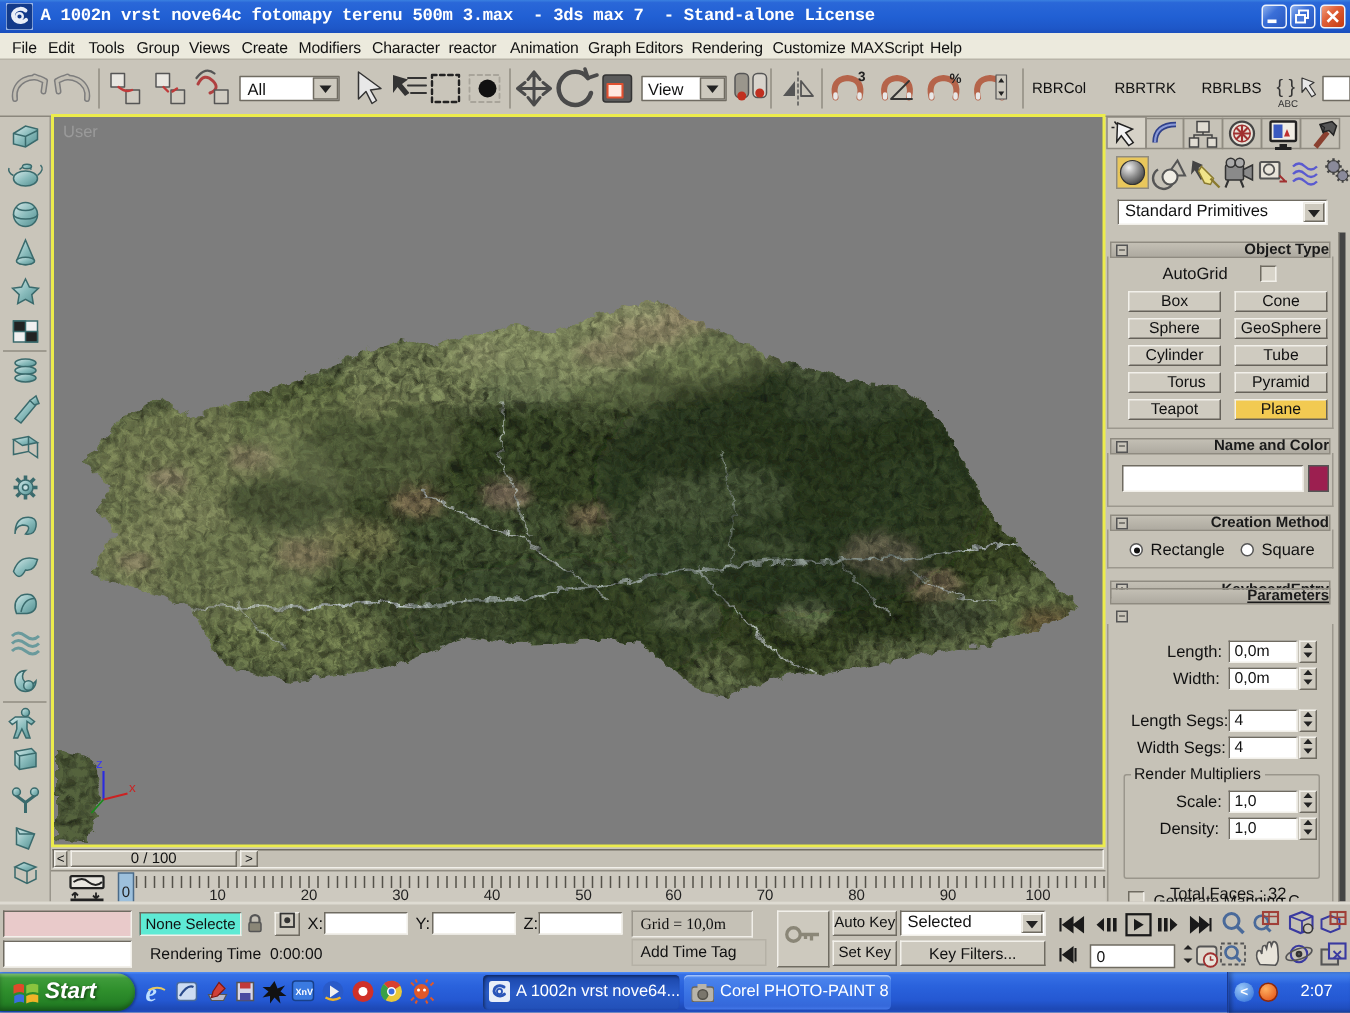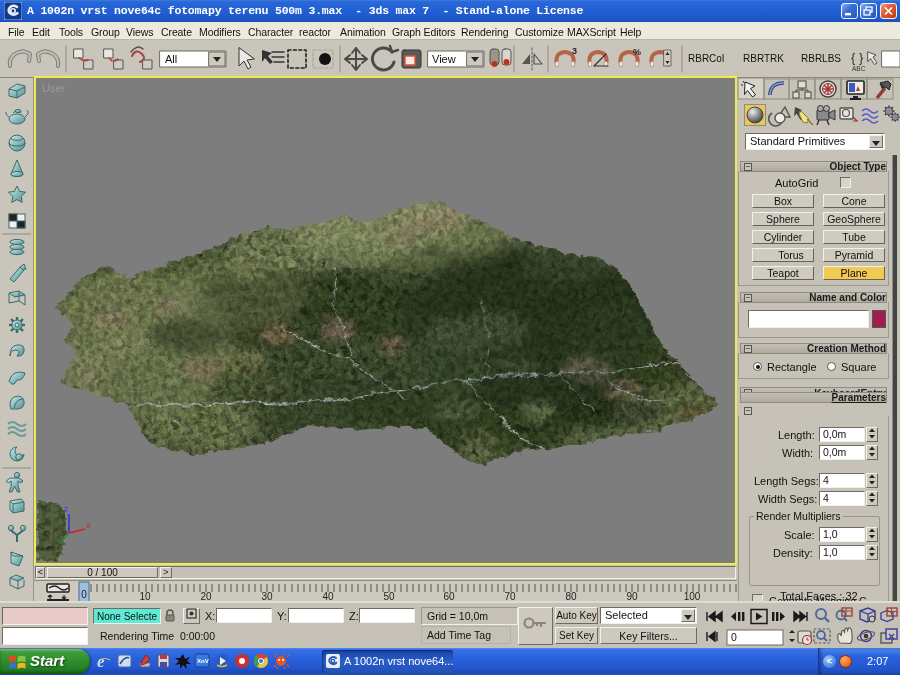--- a/index.html
+++ b/index.html
@@ -556,21 +556,21 @@
     <div class="abs btn" style="left:183px;top:7px;width:17px;height:16px;"><svg width="11" height="11" viewBox="0 0 11 11" style="margin-top:-1px">
           <rect x="1" y="1" width="9" height="9" fill="none" stroke="#333" stroke-width="1.2"></rect>
           <circle cx="5.5" cy="5.5" r="2" fill="#333"></circle>
         </svg></div>
     <span class="lbl" style="left:205px;top:9px;">X:</span>
     <div class="abs fld" style="left:216px;top:7px;width:56px;height:15px;"></div>
     <span class="lbl" style="left:277px;top:9px;">Y:</span>
     <div class="abs fld" style="left:288px;top:7px;width:56px;height:15px;"></div>
     <span class="lbl" style="left:349px;top:9px;">Z:</span>
     <div class="abs fld" style="left:359px;top:7px;width:56px;height:15px;"></div>
-    <div class="abs" style="left:421px;top:6px;width:97px;height:18px;border:1px solid #9a968c;border-right-color:#f0eee8;border-bottom-color:#f0eee8;font-size:10.5px;color:#111;line-height:17px;padding-left:5px;">Grid = 10,0m</div>
+    <div class="abs" style="left:421px;top:6px;width:81px;height:18px;border:1px solid #9a968c;border-right-color:#f0eee8;border-bottom-color:#f0eee8;font-size:10.5px;color:#111;line-height:17px;padding-left:5px;font-family:Liberation Serif, serif;">Grid = 10,0m</div>
 
     <span class="lbl" style="left:100px;top:29px;font-size:10.5px;">Rendering Time&nbsp; 0:00:00</span>
     <div class="abs" style="left:421px;top:25px;width:90px;height:18px;font-size:10.5px;color:#111;line-height:17px;padding-left:5px;border:1px solid #b5b1a6;">Add Time Tag</div>
 
     <div class="abs btn" style="left:518px;top:6px;width:35px;height:38px;">
       <svg width="26" height="16" viewBox="0 0 26 16" style="margin-top:7px">
           <circle cx="6" cy="8" r="4.5" fill="none" stroke="#8a8677" stroke-width="2.2"></circle>
           <path d="M10,8 h13 m-5,0 v4 m-4,-4 v3" stroke="#8a8677" stroke-width="2.2" fill="none"></path>
         </svg>
     </div>
@@ -898,19 +898,27 @@
     </svg>
 
     <div class="abs" style="left:322px;top:2px;width:131px;height:23px;border-radius:3px;background:linear-gradient(180deg,#1a45a8,#2a5cc8 50%,#2250b8);box-shadow:inset 1px 1px 2px rgba(0,0,0,0.45);color:#fff;font-size:11px;">
       <svg style="position:absolute;left:4px;top:4px" width="14" height="14" viewBox="0 0 14 14">
           <rect width="14" height="14" rx="2" fill="#e8eef8"></rect>
           <path d="M10,4 A4 3.4 0 1 0 10.3 8.8" fill="none" stroke="#2a55b8" stroke-width="2" stroke-linecap="round"></path>
           <circle cx="7" cy="7" r="1.7" fill="none" stroke="#2a55b8" stroke-width="1.2"></circle>
         </svg>
       <span style="position:absolute;left:22px;top:5px;white-space:nowrap;">A 1002n vrst nove64...</span>
     </div>
+    <div class="abs" style="left:456px;top:2px;width:138px;height:23px;border-radius:3px;background:linear-gradient(180deg,#639af8 0%,#4982ec 12%,#3a73e4 55%,#3568da 90%,#4578e8 100%);box-shadow:inset 0 1px 0 rgba(255,255,255,0.4);color:#fff;font-size:11px;">
+      <svg style="position:absolute;left:5px;top:6px" width="15" height="12" viewBox="0 0 15 12">
+          <rect x="0" y="2" width="15" height="10" rx="2" fill="#b8b4aa" stroke="#6a665c" stroke-width="1"></rect>
+          <rect x="4" y="0" width="6" height="3" fill="#b8b4aa"></rect>
+          <circle cx="7.5" cy="7" r="3.2" fill="#7a766c" stroke="#55524a" stroke-width="1"></circle>
+        </svg>
+      <span style="position:absolute;left:24px;top:5px;white-space:nowrap;">Corel PHOTO-PAINT 8</span>
+    </div>
 
     <div class="abs" style="left:818px;top:0;width:82px;height:27px;background:linear-gradient(180deg,#4a8af2 0%,#2a62dc 30%,#2458d2 70%,#1d48b4 100%);border-left:1px solid #1a3a90;box-shadow:inset 2px 0 3px rgba(0,0,0,0.3);"></div>
     <div class="abs" style="left:823px;top:7px;width:13px;height:13px;border-radius:50%;background:radial-gradient(circle at 35% 30%,#9ac8f8,#2a6ad8);color:#fff;font-size:9px;text-align:center;line-height:12px;font-weight:bold;">&lt;</div>
     <div class="abs" style="left:839px;top:7px;width:13px;height:13px;border-radius:50%;background:radial-gradient(circle at 35% 30%,#ffb060,#e04a10);border:1px solid #902808;"></div>
     <span class="abs" style="left:867px;top:7px;color:#fff;font-size:11px;">2:07</span>
   </div>
 </div>
 
 </body></html>

